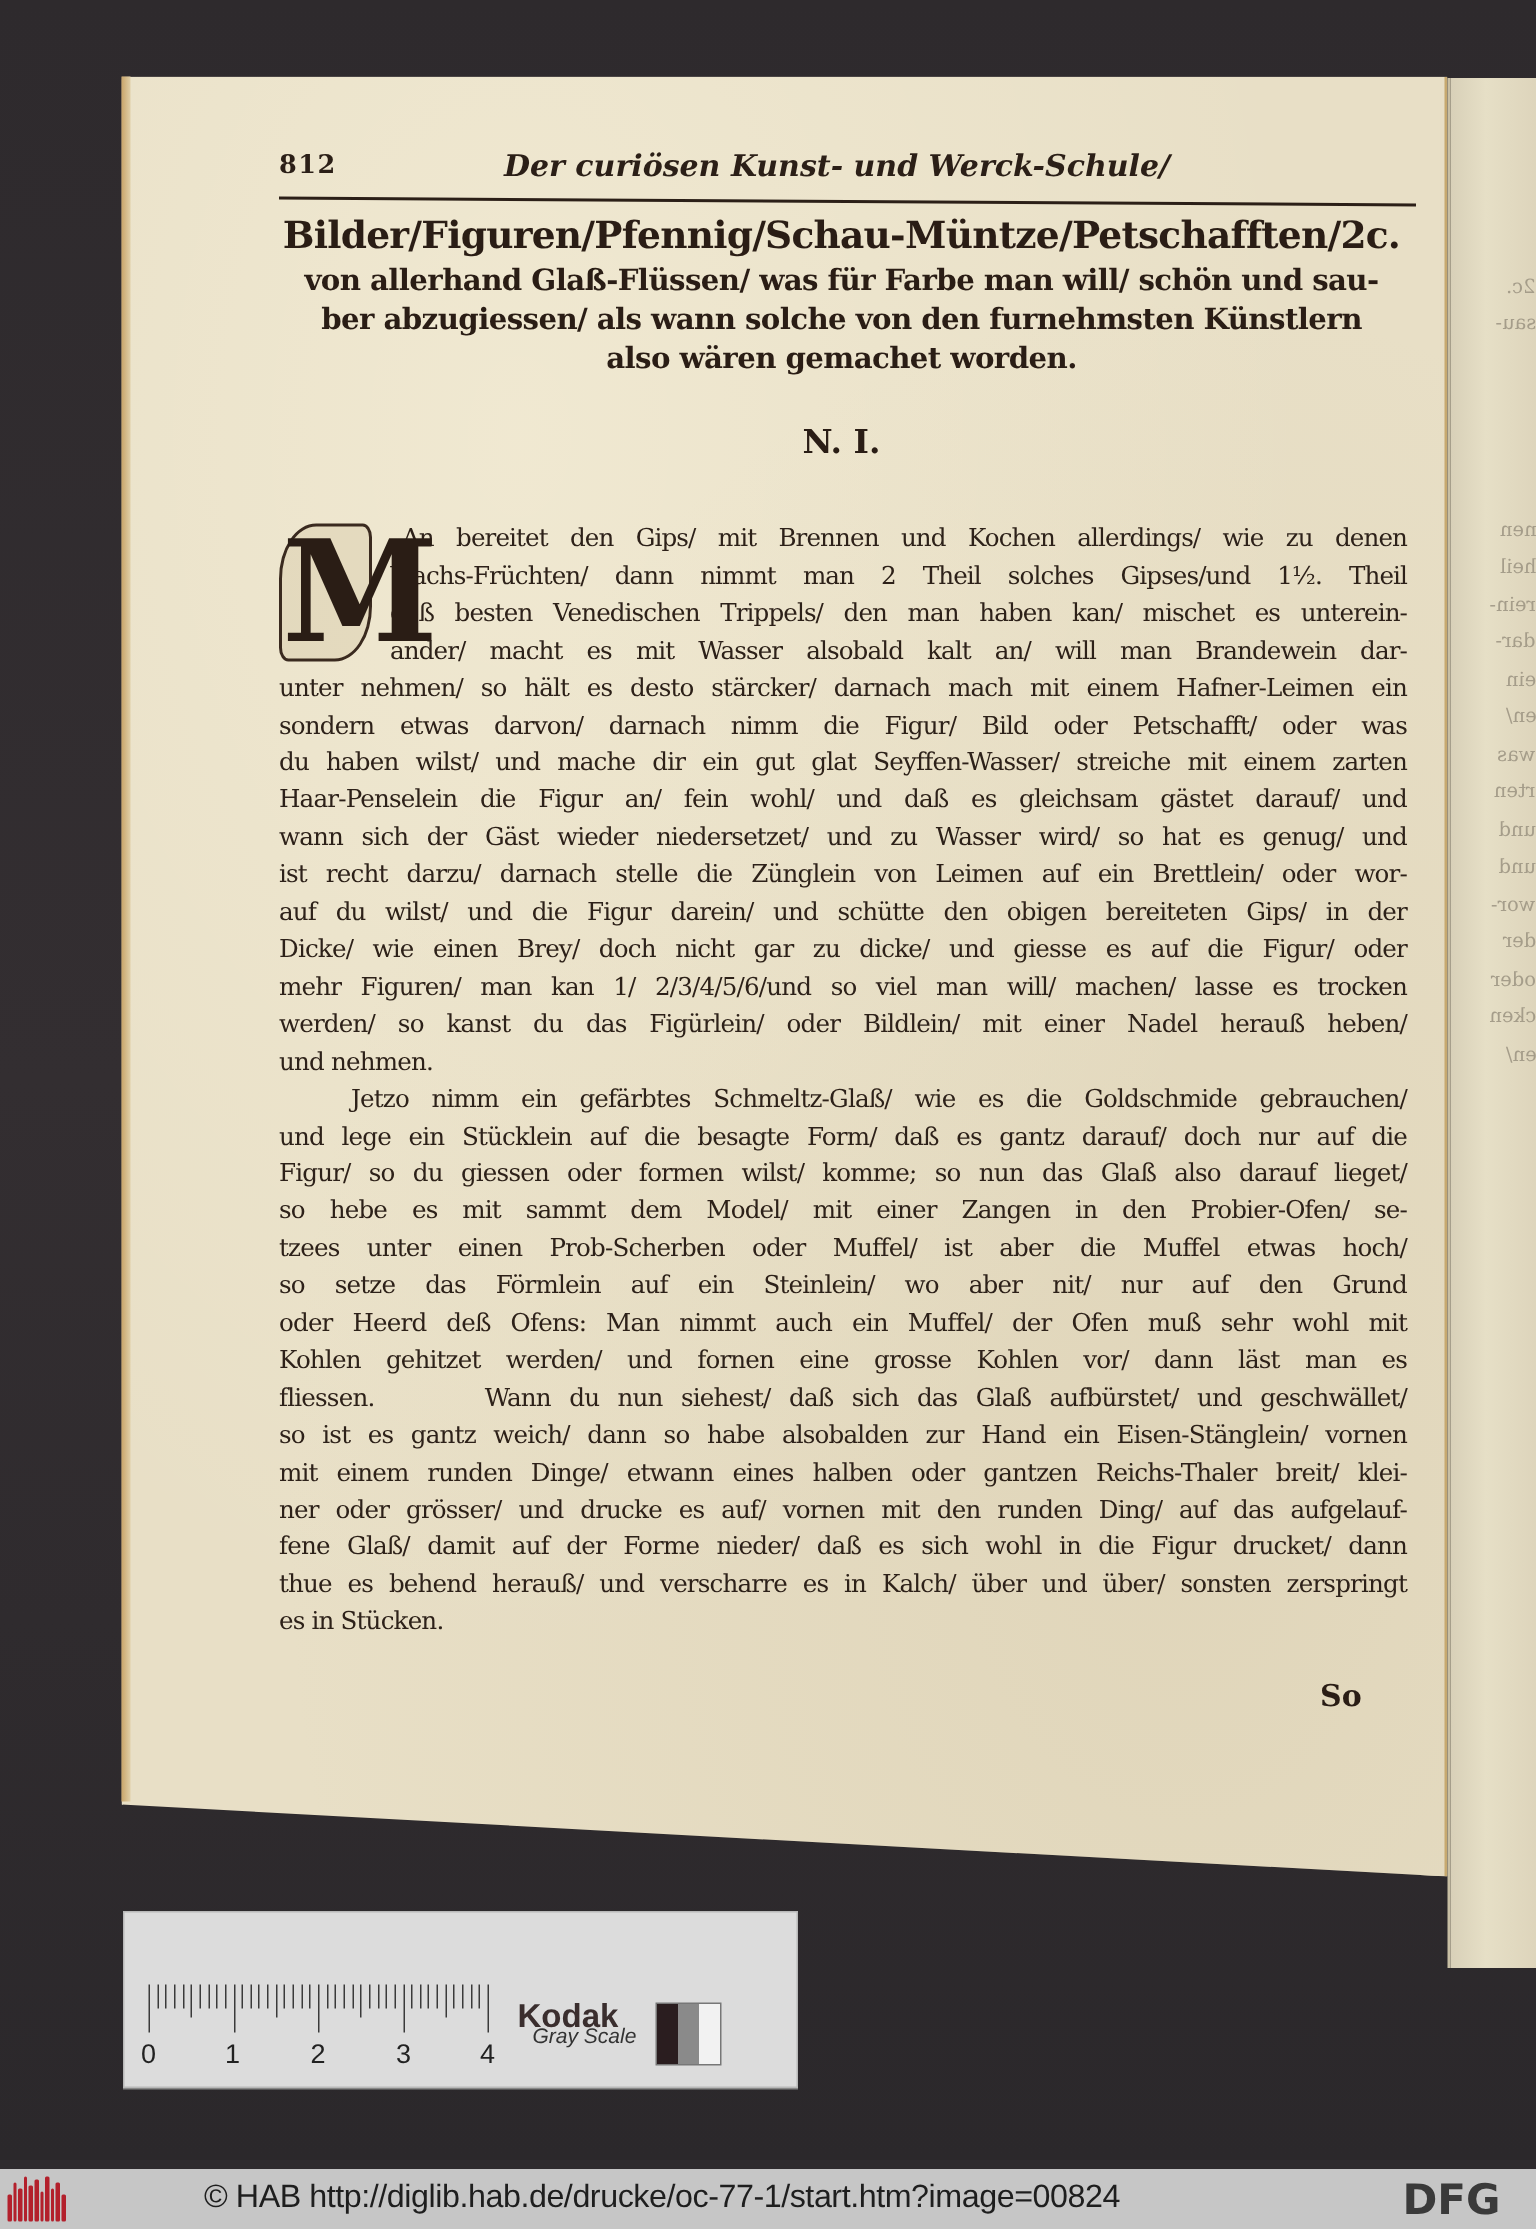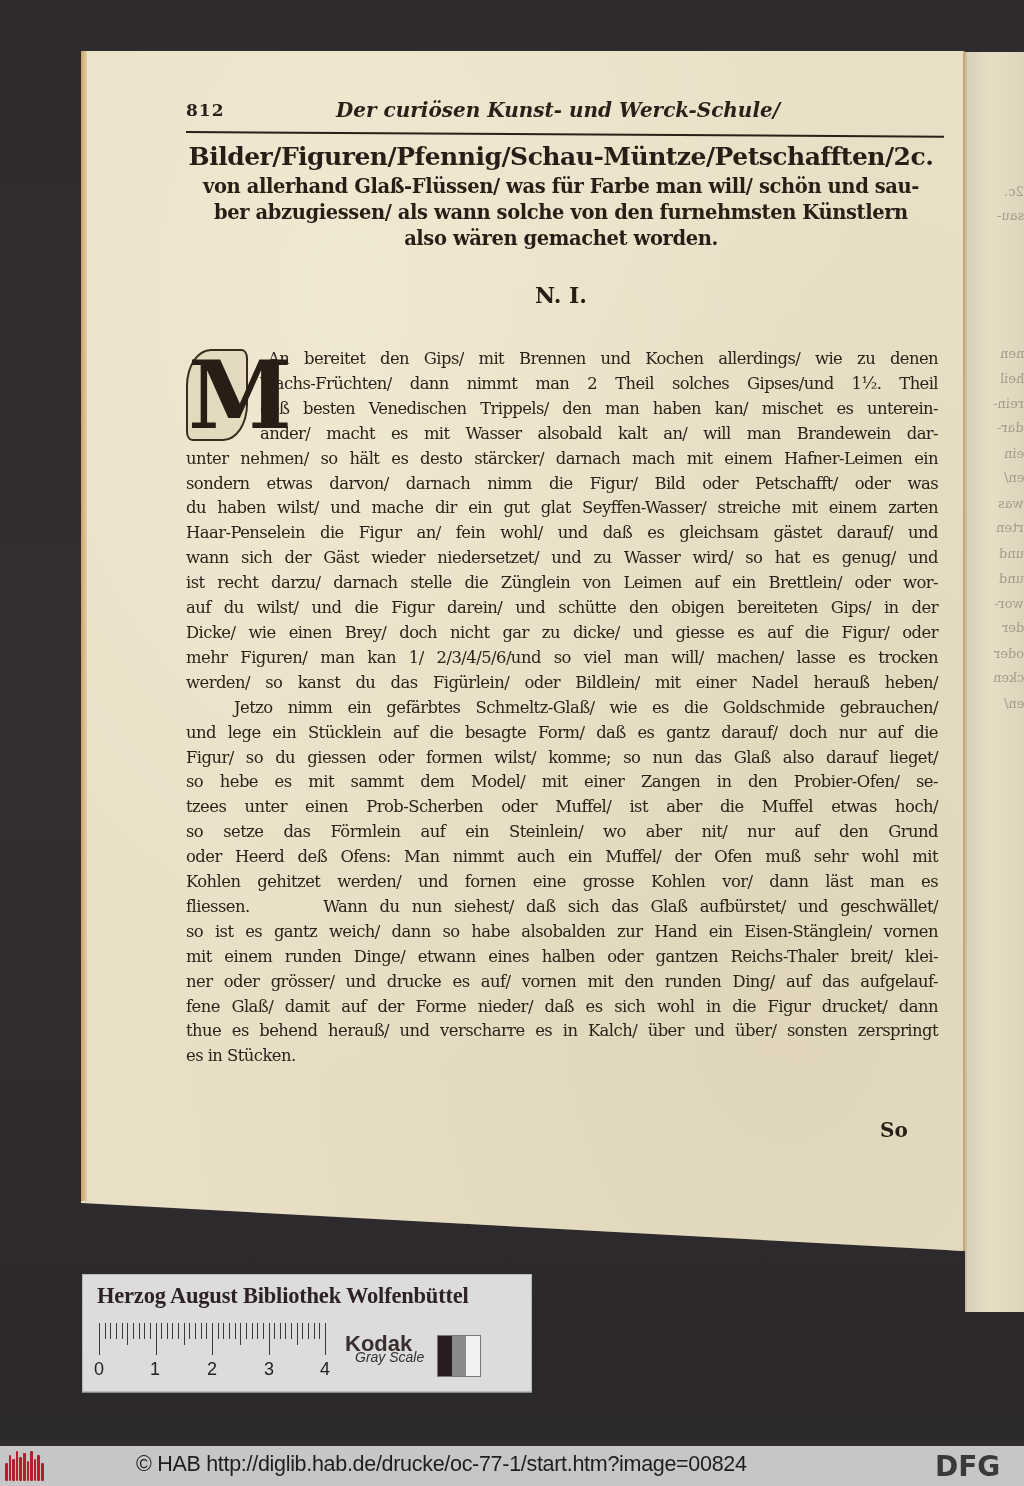--- a/index.html
+++ b/index.html
@@ -175,20 +175,21 @@
     <span class="line">unter nehmen/ so hält es desto stärcker/ darnach mach mit einem Hafner-Leimen ein</span>
     <span class="line">sondern etwas darvon/ darnach nimm die Figur/ Bild oder Petschafft/ oder was</span>
     <span class="line">du haben wilst/ und mache dir ein gut glat Seyffen-Wasser/ streiche mit einem zarten</span>
     <span class="line">Haar-Penselein die Figur an/ fein wohl/ und daß es gleichsam gästet darauf/ und</span>
     <span class="line">wann sich der Gäst wieder niedersetzet/ und zu Wasser wird/ so hat es genug/ und</span>
     <span class="line">ist recht darzu/ darnach stelle die Zünglein von Leimen auf ein Brettlein/ oder wor-</span>
     <span class="line">auf du wilst/ und die Figur darein/ und schütte den obigen bereiteten Gips/ in der</span>
     <span class="line">Dicke/ wie einen Brey/ doch nicht gar zu dicke/ und giesse es auf die Figur/ oder</span>
     <span class="line">mehr Figuren/ man kan 1/ 2/3/4/5/6/und so viel man will/ machen/ lasse es trocken</span>
     <span class="line">werden/ so kanst du das Figürlein/ oder Bildlein/ mit einer Nadel herauß heben/</span>
+    <span class="line last">und nehmen.</span>
   </div>
   <div>
     <span class="line para-indent">Jetzo nimm ein gefärbtes Schmeltz-Glaß/ wie es die Goldschmide gebrauchen/</span>
     <span class="line">und lege ein Stücklein auf die besagte Form/ daß es gantz darauf/ doch nur auf die</span>
     <span class="line">Figur/ so du giessen oder formen wilst/ komme; so nun das Glaß also darauf lieget/</span>
     <span class="line">so hebe es mit sammt dem Model/ mit einer Zangen in den Probier-Ofen/ se-</span>
     <span class="line">tzees unter einen Prob-Scherben oder Muffel/ ist aber die Muffel etwas hoch/</span>
     <span class="line">so setze das Förmlein auf ein Steinlein/ wo aber nit/ nur auf den Grund</span>
     <span class="line">oder Heerd deß Ofens: Man nimmt auch ein Muffel/ der Ofen muß sehr wohl mit</span>
     <span class="line">Kohlen gehitzet werden/ und fornen eine grosse Kohlen vor/ dann läst man es</span>
@@ -198,21 +199,20 @@
     <span class="line">ner oder grösser/ und drucke es auf/ vornen mit den runden Ding/ auf das aufgelauf-</span>
     <span class="line">fene Glaß/ damit auf der Forme nieder/ daß es sich wohl in die Figur drucket/ dann</span>
     <span class="line">thue es behend herauß/ und verscharre es in Kalch/ über und über/ sonsten zerspringt</span>
     <span class="line last">es in Stücken.</span>
   </div>
 </div>
 
 <div class="catchword">So</div>
 
 <div class="target">
-  <div class="target-title">Herzog August Bibliothek Wolfenbüttel</div>
   <div class="ruler" id="ruler">
     <span class="ruler-num" style="left:0px">0</span>
     <span class="ruler-num" style="left:56px">1</span>
     <span class="ruler-num" style="left:113px">2</span>
     <span class="ruler-num" style="left:170px">3</span>
     <span class="ruler-num" style="left:226px">4</span>
   <span class="tick" style="left: 0px; height: 32px;"></span>
       <span class="tick" style="left: 5.65px; height: 16px;"></span>
       <span class="tick" style="left: 11.3px; height: 16px;"></span>
       <span class="tick" style="left: 16.95px; height: 16px;"></span>

